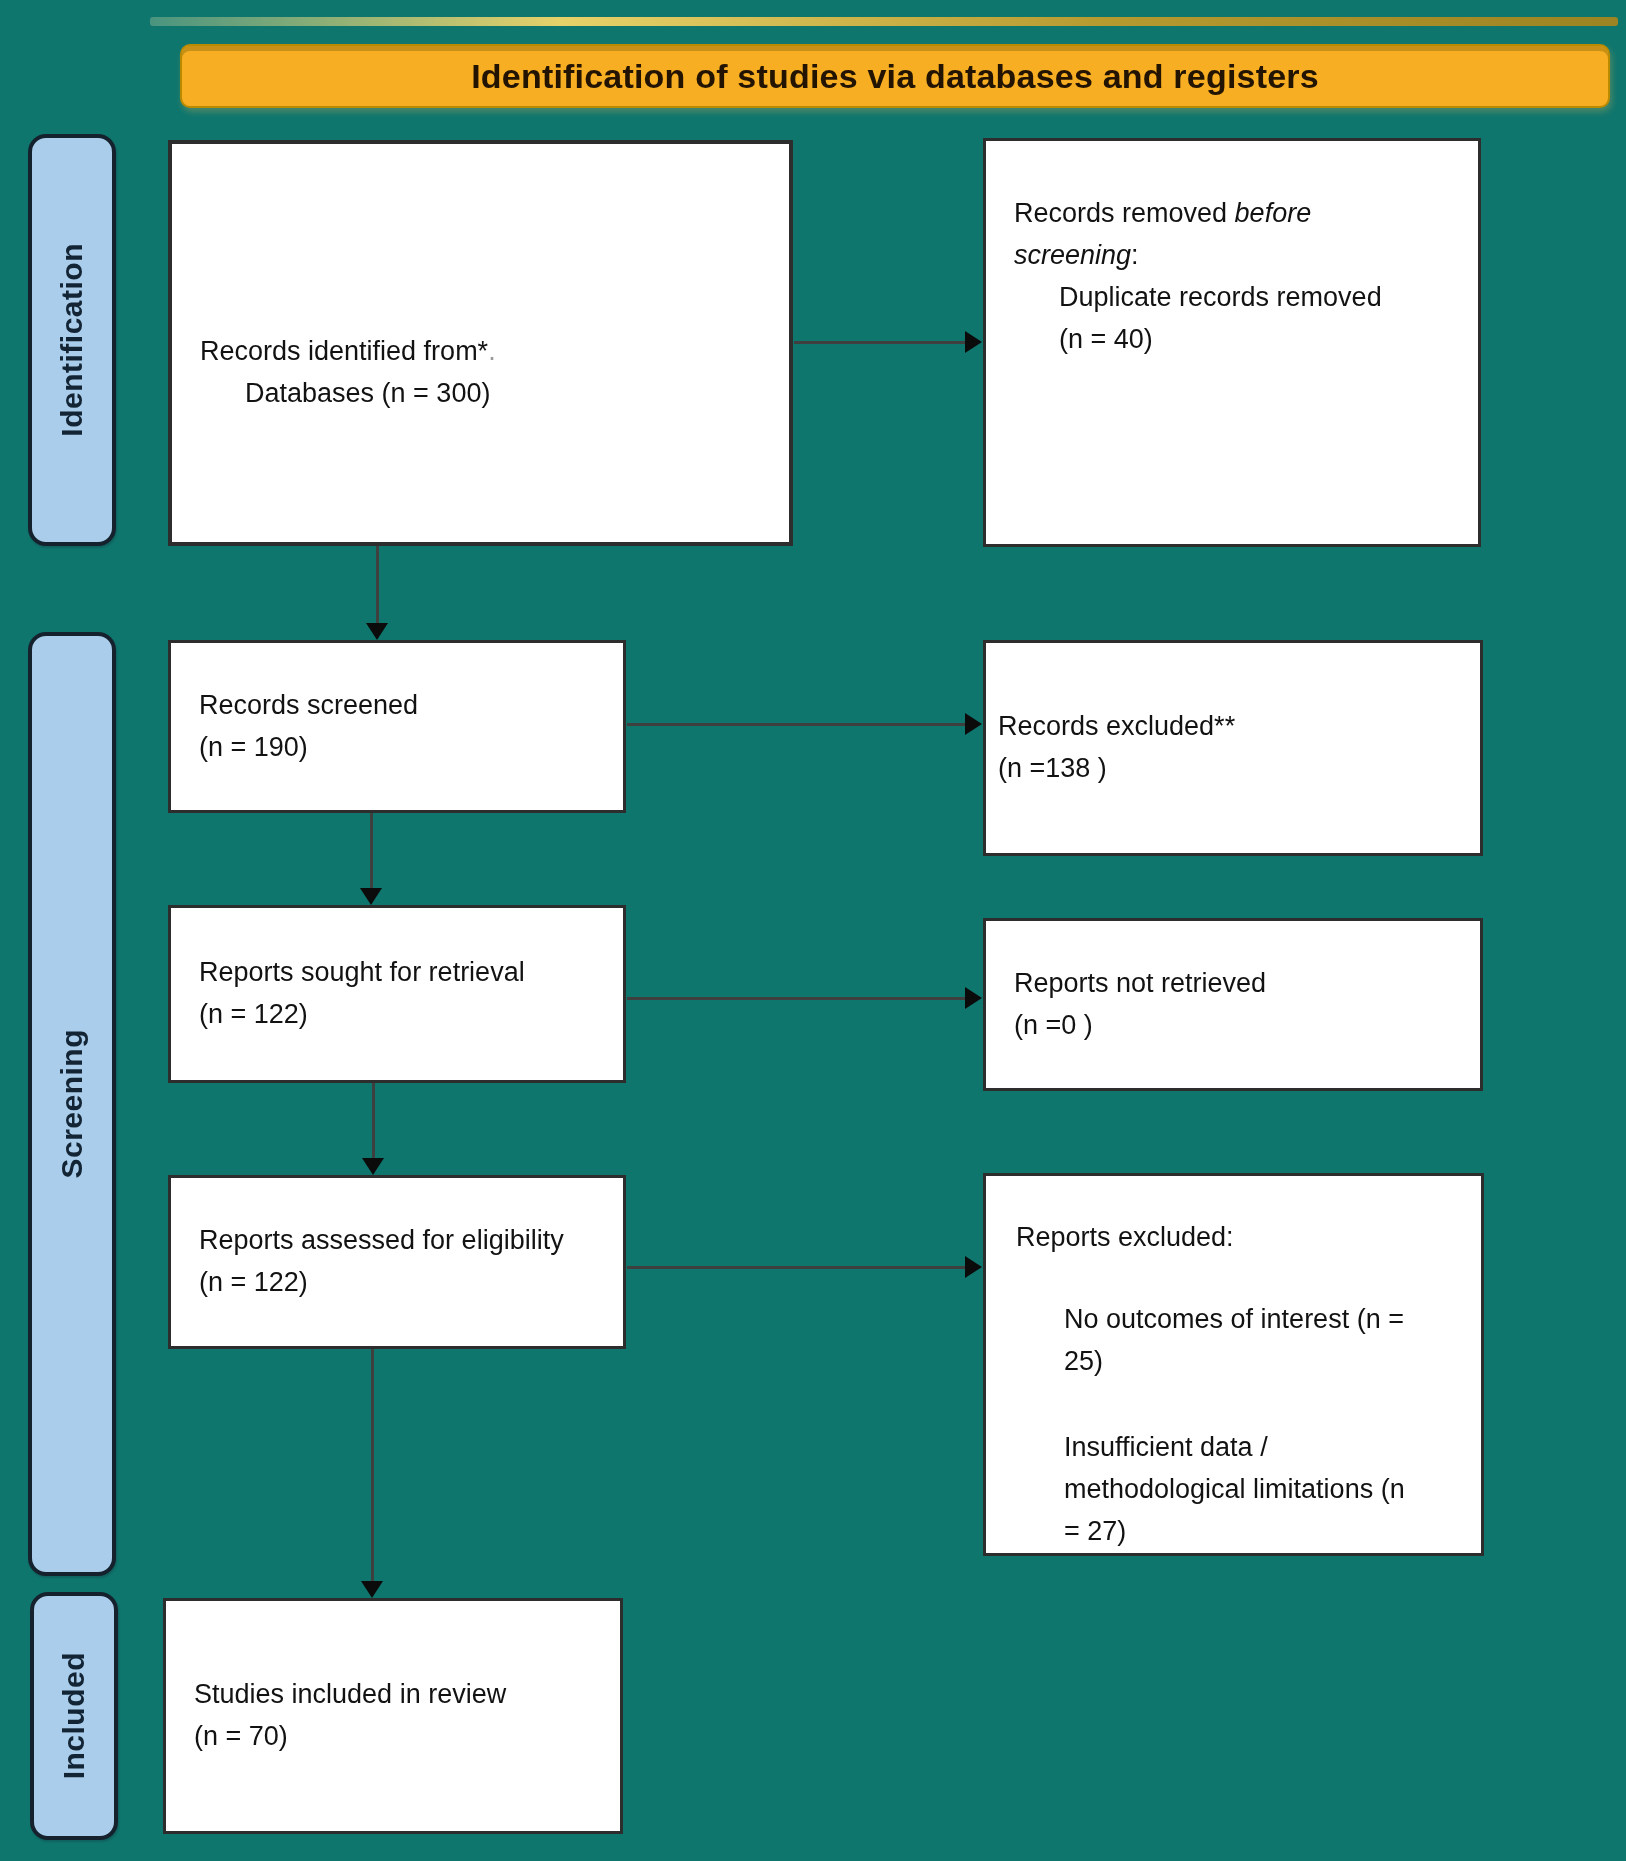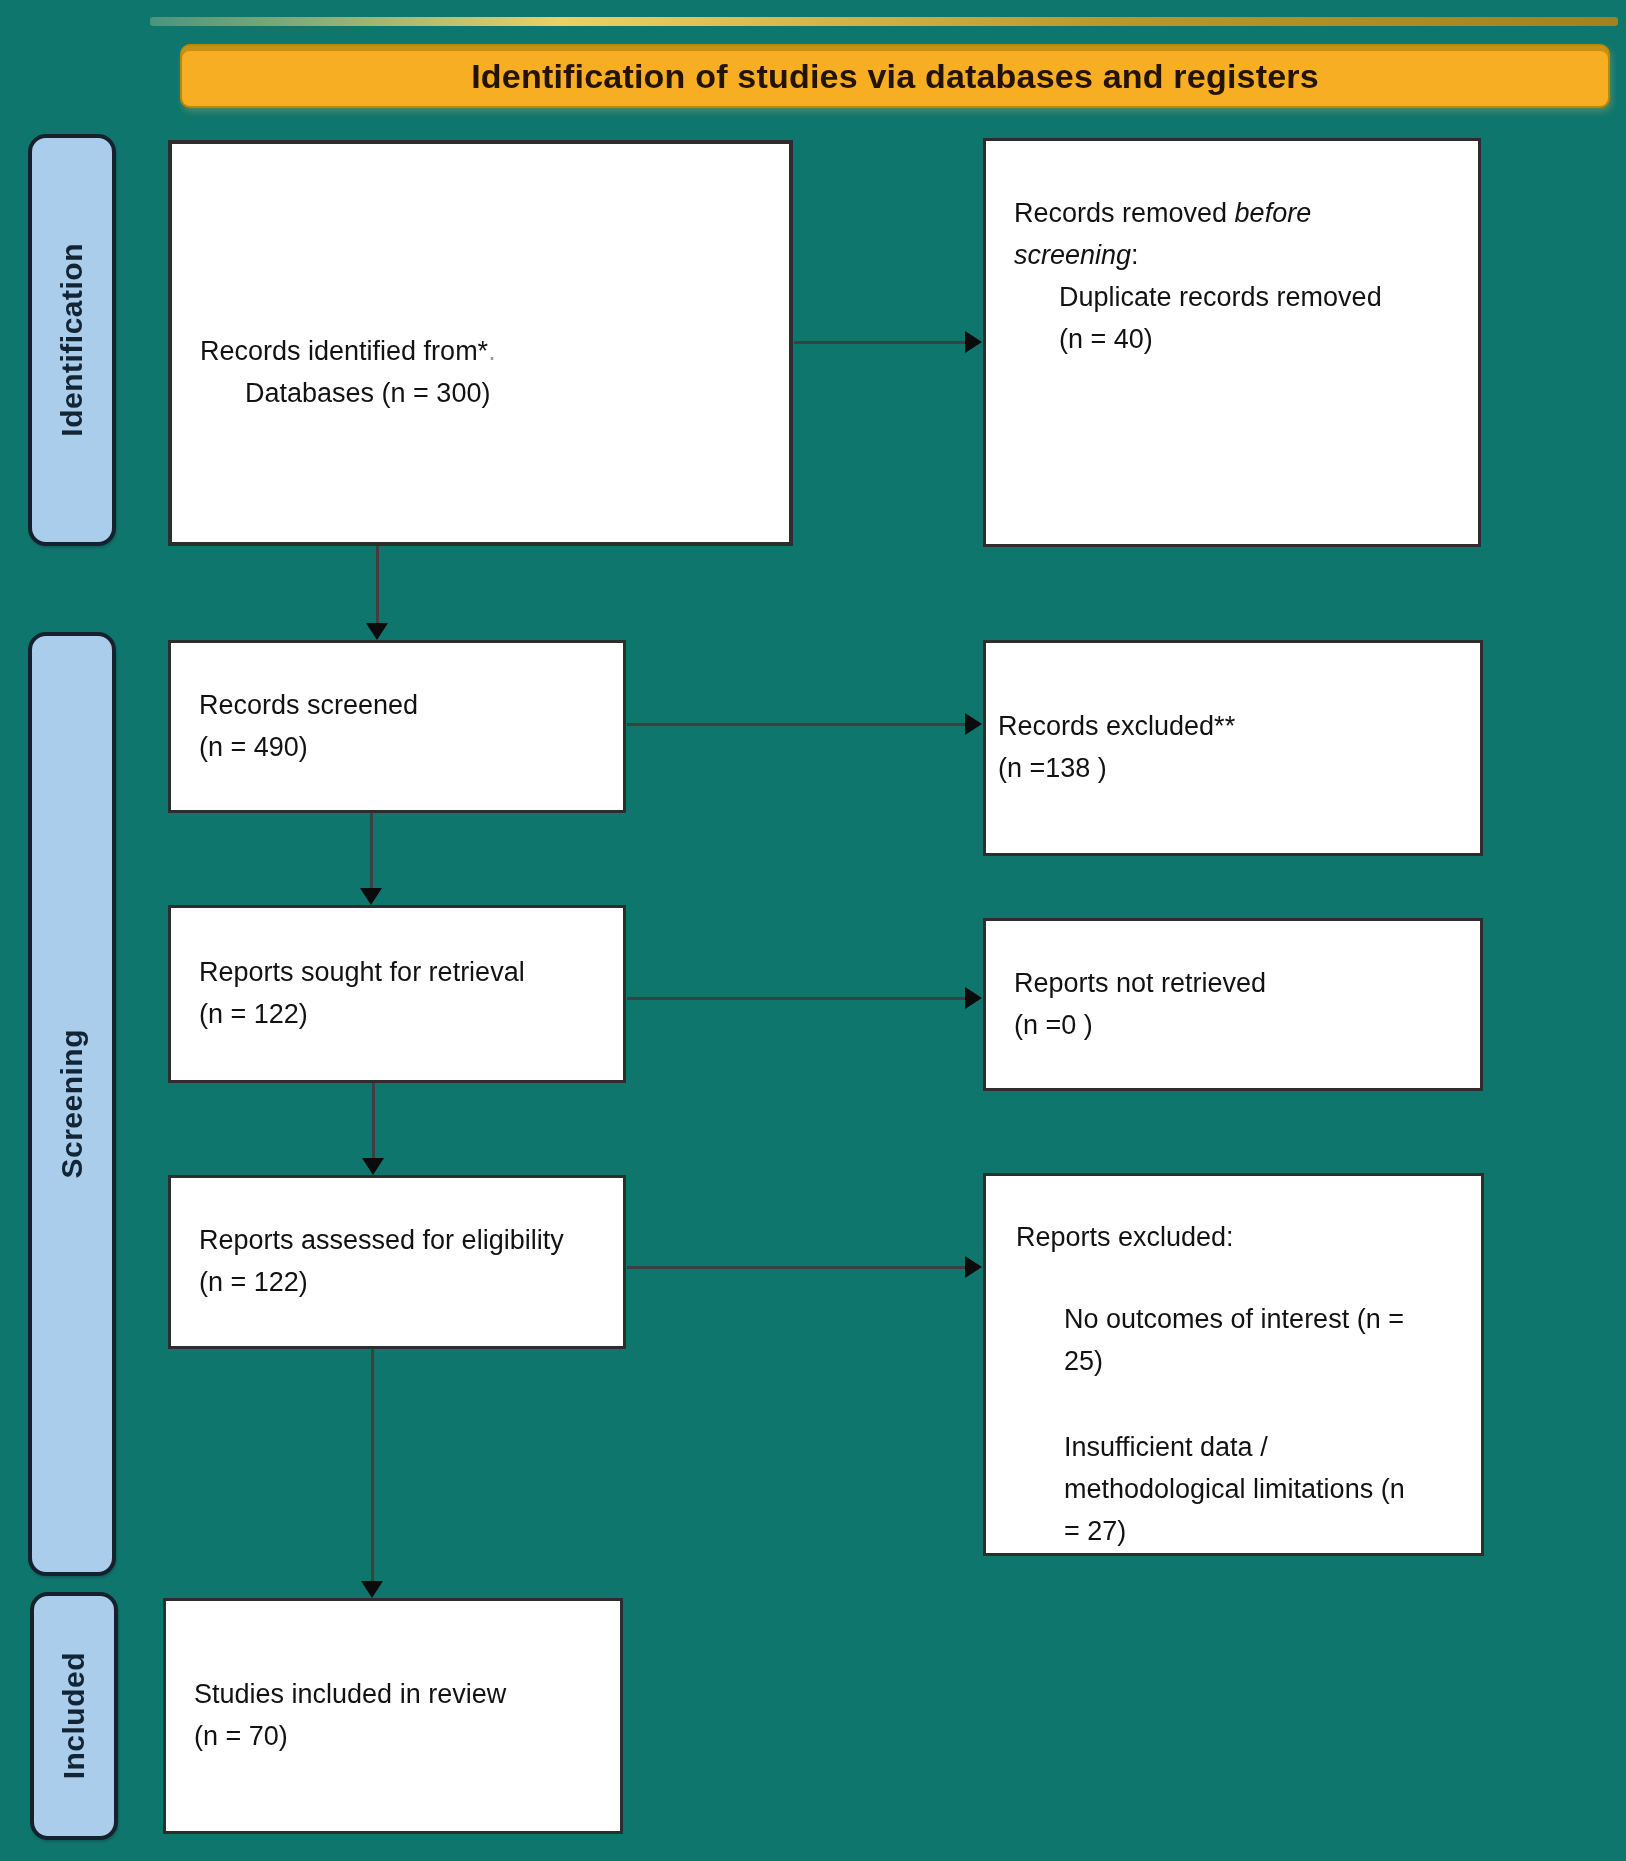--- a/index.html
+++ b/index.html
@@ -74,21 +74,21 @@
     <span class="stage-label">Included</span>
   </div>
 
   <div class="fbox" style="left:168px; top:140px; width:625px; height:406px; border-width:4px; padding:60px 20px 0 28px;">
     <div><span>Records identified from*</span><span style="color:#9a9a9a;">.</span></div>
     <div class="indent">Databases (n = 300)</div>
   </div>
 
   <div class="fbox" style="left:168px; top:640px; width:458px; height:173px; padding-left:28px;">
     <div class="txt">Records screened
-(n = 490)</div>
+(n = 190)</div>
   </div>
 
   <div class="fbox" style="left:168px; top:905px; width:458px; height:178px; padding-left:28px;">
     <div class="txt">Reports sought for retrieval
 (n = 122)</div>
   </div>
 
   <div class="fbox" style="left:168px; top:1175px; width:458px; height:174px; padding-left:28px;">
     <div class="txt">Reports assessed for eligibility
 (n = 122)</div>

